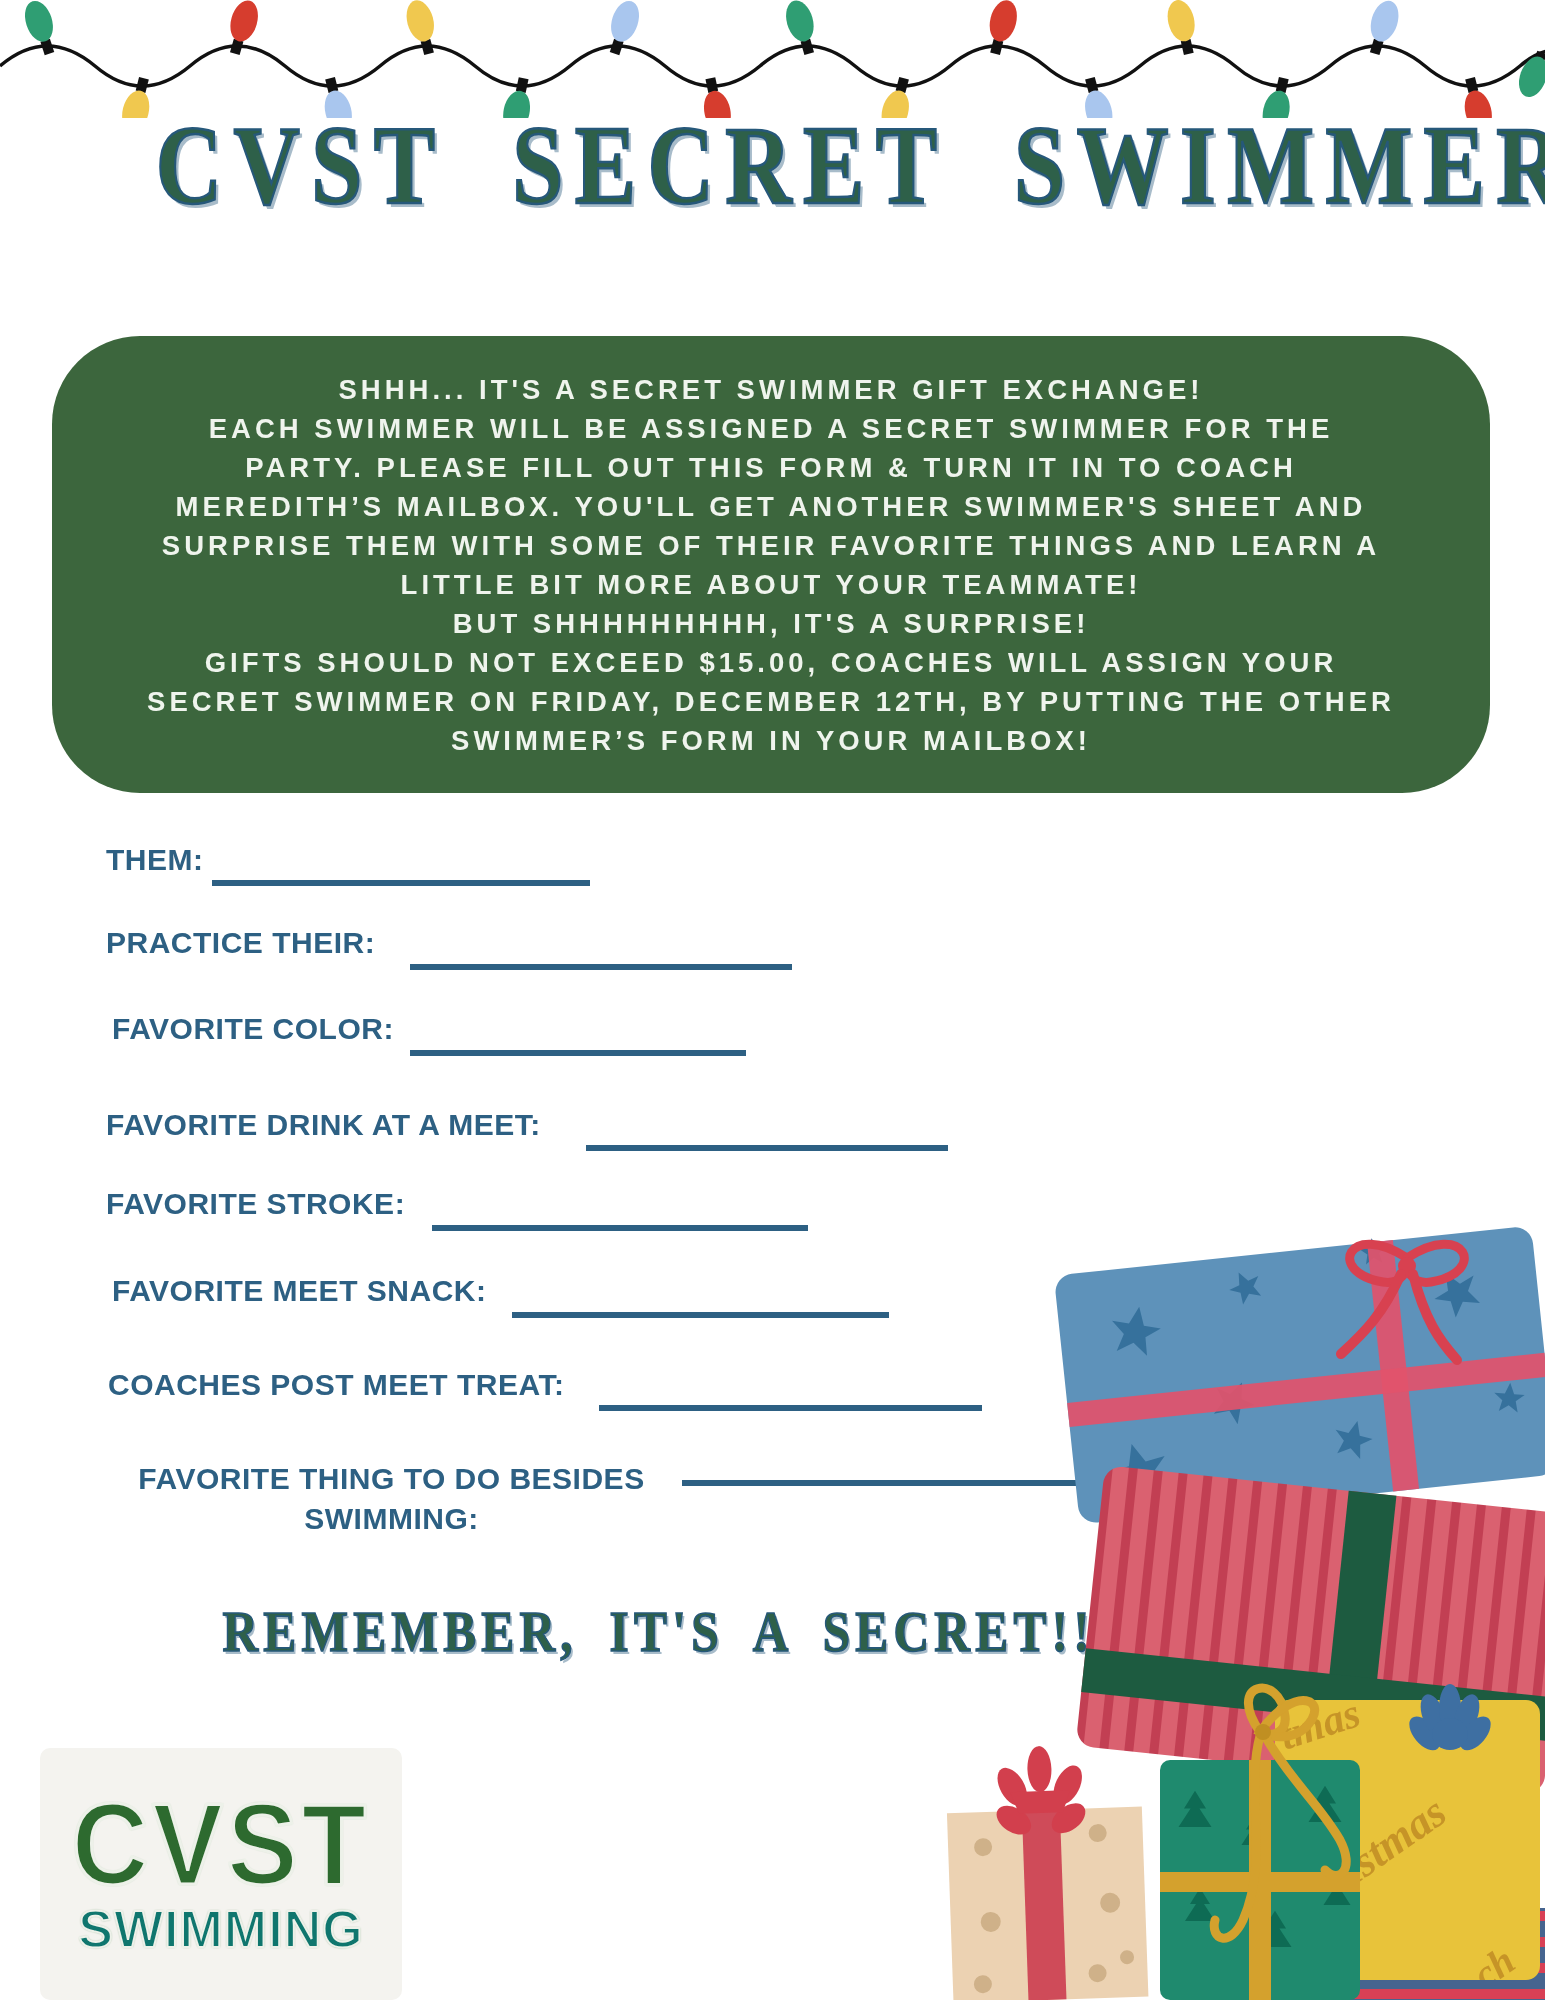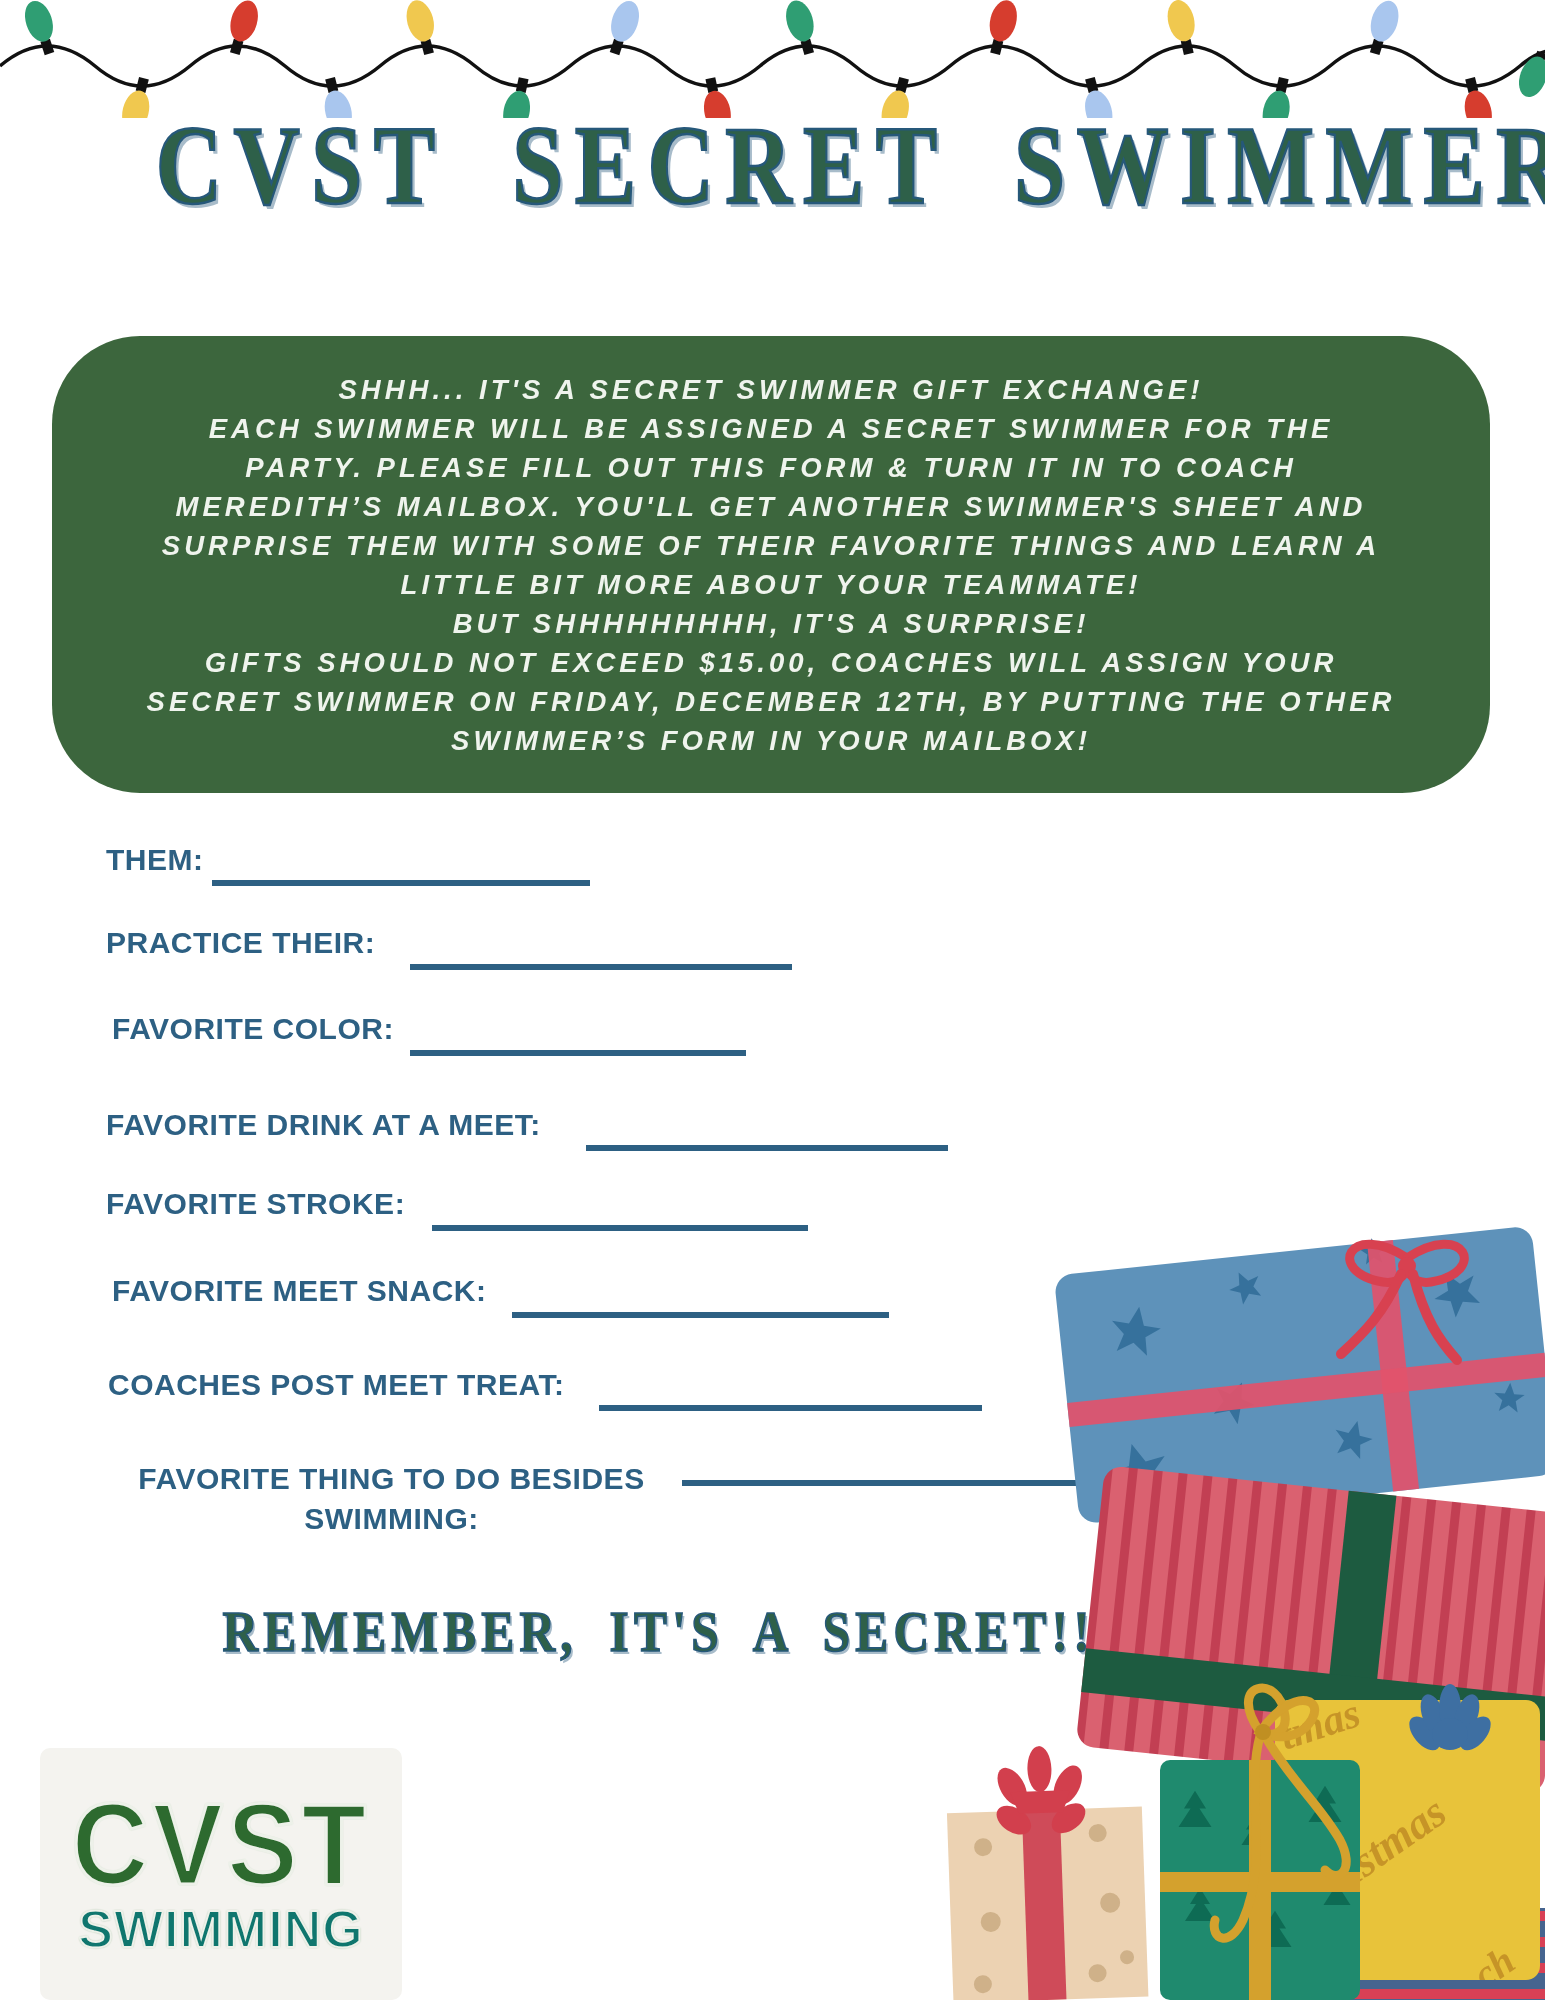--- a/index.html
+++ b/index.html
@@ -23,21 +23,20 @@
   
   .intro-box{
     position:absolute;left:52px;top:336px;width:1438px;height:457px;
     background:#3c663d;border-radius:88px;
     display:flex;align-items:center;justify-content:center;
   }
   .intro-text{
     width:1330px;margin:0;text-align:center;white-space:pre-line;
     color:#eff4ed;font-weight:bold;font-size:27.5px;line-height:39px;
     letter-spacing:4px;
-    font-style:italic;
   }
   
   .field-label{
     position:absolute;color:#2d6083;font-weight:bold;font-size:30px;
     letter-spacing:0.5px;white-space:pre-line;
   }
   .field-line{position:absolute;height:0;border-top:6px solid #2d6083;}
   .field-value{position:absolute;left:6px;top:-34px;font-size:26px;color:#1c3a4e;}
   .f0 .field-label{left:106px;top:843px;}  .f0 .field-line{left:212px;top:880px;width:378px;}
   .f1 .field-label{left:106px;top:926px;}  .f1 .field-line{left:410px;top:964px;width:382px;}

